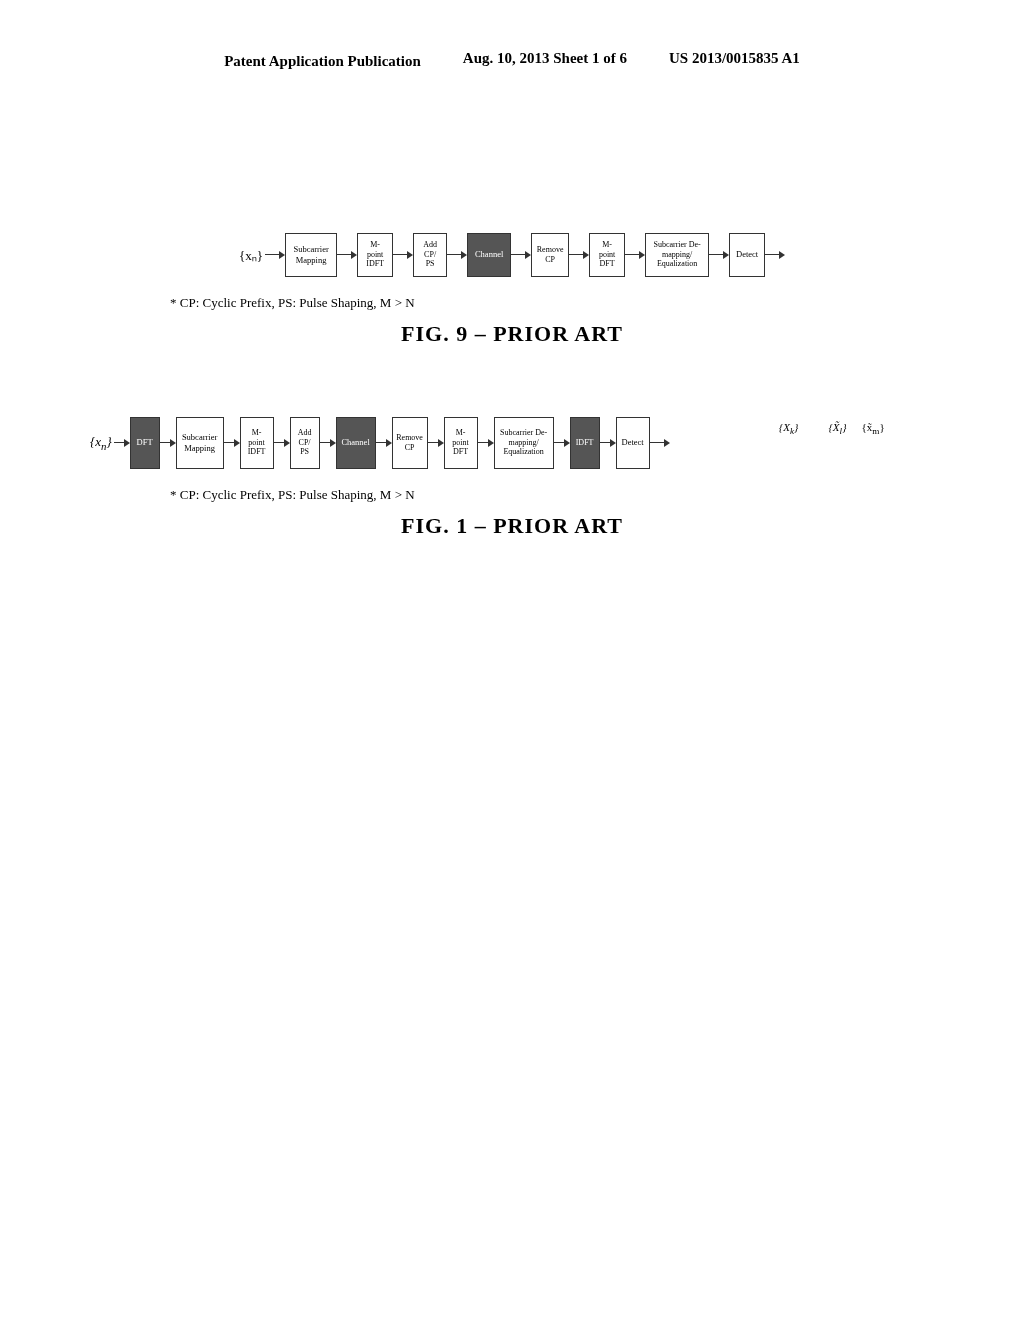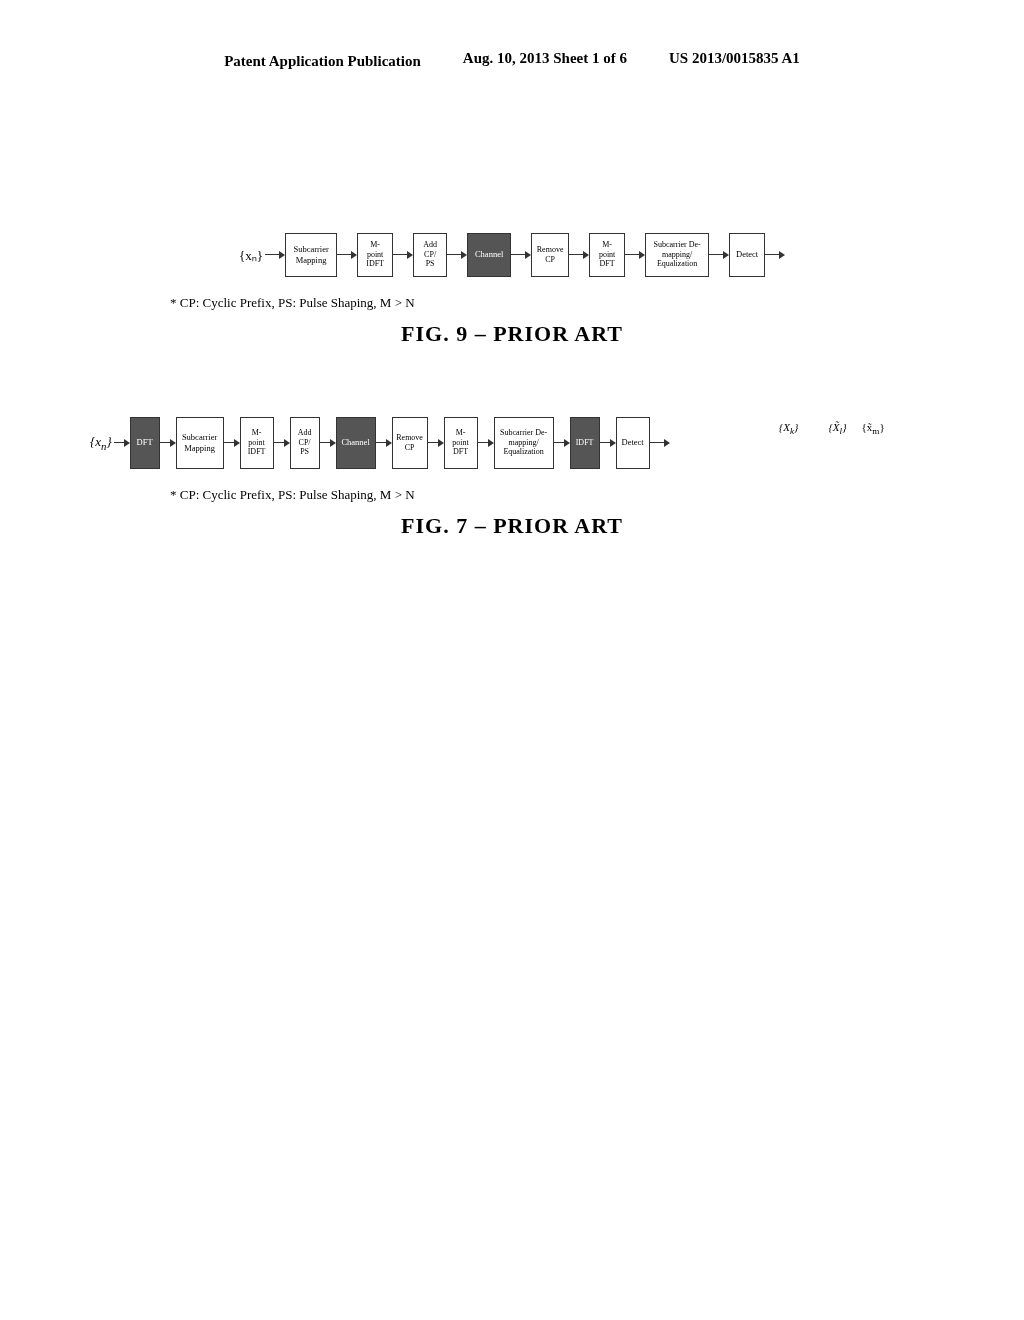--- a/index.html
+++ b/index.html
@@ -263,17 +263,17 @@
       <div style="display:flex; align-items:center; justify-content:center; width:100%; margin-top:4px; padding-left:60px;">
         <div style="font-size:11px;font-style:italic;margin-right:30px;">{X<sub>k</sub>}</div>
         <div style="font-size:11px;font-style:italic;margin-right:15px;">{X̃<sub>l</sub>}</div>
         <div style="font-size:11px;">{x̃<sub>m</sub>}</div>
       </div>
 
     </div>
 
     <div style="align-self:flex-start; margin-top:18px; margin-left:100px; font-size:13px;">* CP: Cyclic Prefix, PS: Pulse Shaping, M &gt; N</div>
 
-    <div class="fig-title">FIG. 7 – PRIOR ART</div>
+    <div class="fig-title">FIG. 1 – PRIOR ART</div>
 
   </div>
 
 </div>
 
 </body></html>

